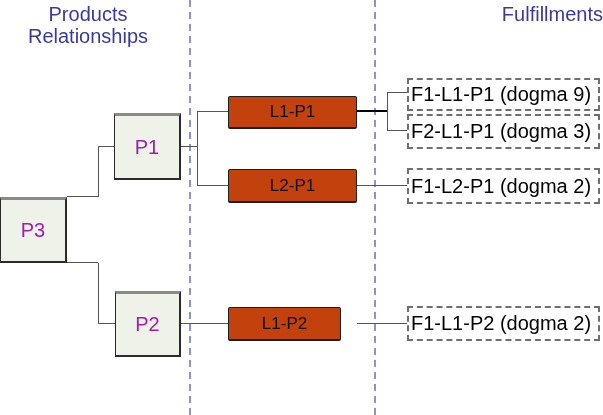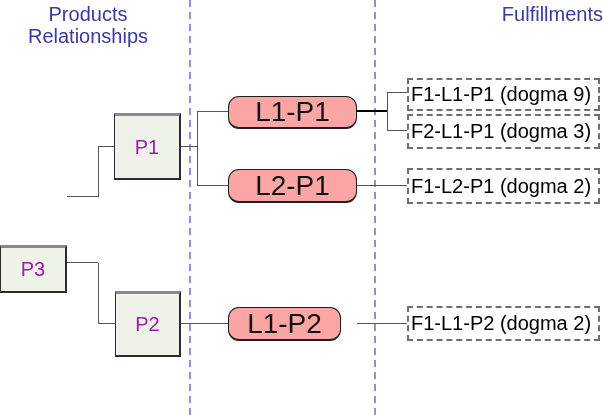--- a/index.html
+++ b/index.html
@@ -39,34 +39,34 @@
   .pbox {
     position: absolute;
     background: var(--product-fill, #EFF2E9);
     border: 2px solid #2b2b2b;
     border-top: 3px solid #8a8a8a;
     border-left-width: 1px;
     box-sizing: border-box;
     display: flex; align-items: center; justify-content: center;
     font-size: 20px; color: #a21caf;
   }
-  #node-p3 { left: 0px;   top: 197px; width: 67px; height: 48px; margin-top: 48px; }
+  #node-p3 { left: 0px;   top: 197px; width: 67px; height: 66px; }
   #node-p1 { left: 114px; top: 113px; width: 67px; height: 67px; }
   #node-p2 { left: 115px; top: 291px; width: 66px; height: 66px; }
 
   
   .lbox {
     position: absolute;
-    background: #fca5a5;
+    background: #c2410c;
     border: 1.5px solid #1f1f1f;
     border-bottom-width: 2.5px;
-    border-radius: 11px;
+    border-radius: 2px;
     box-sizing: border-box;
     display: flex; align-items: center; justify-content: center;
-    font-size: 28px; color: #101010;
+    font-size: 17px; color: #101010;
   }
   #node-l1p1 { left: 228px; top: 96px;  width: 129px; height: 33px; }
   #node-l2p1 { left: 228px; top: 169px; width: 129px; height: 34px; }
   #node-l1p2 { left: 228px; top: 307px; width: 113px; height: 34px; }
 
   
   .fbox {
     position: absolute;
     background: #ffffff;
     border: 2px dashed var(--dashed-border, #6f6f6f);

